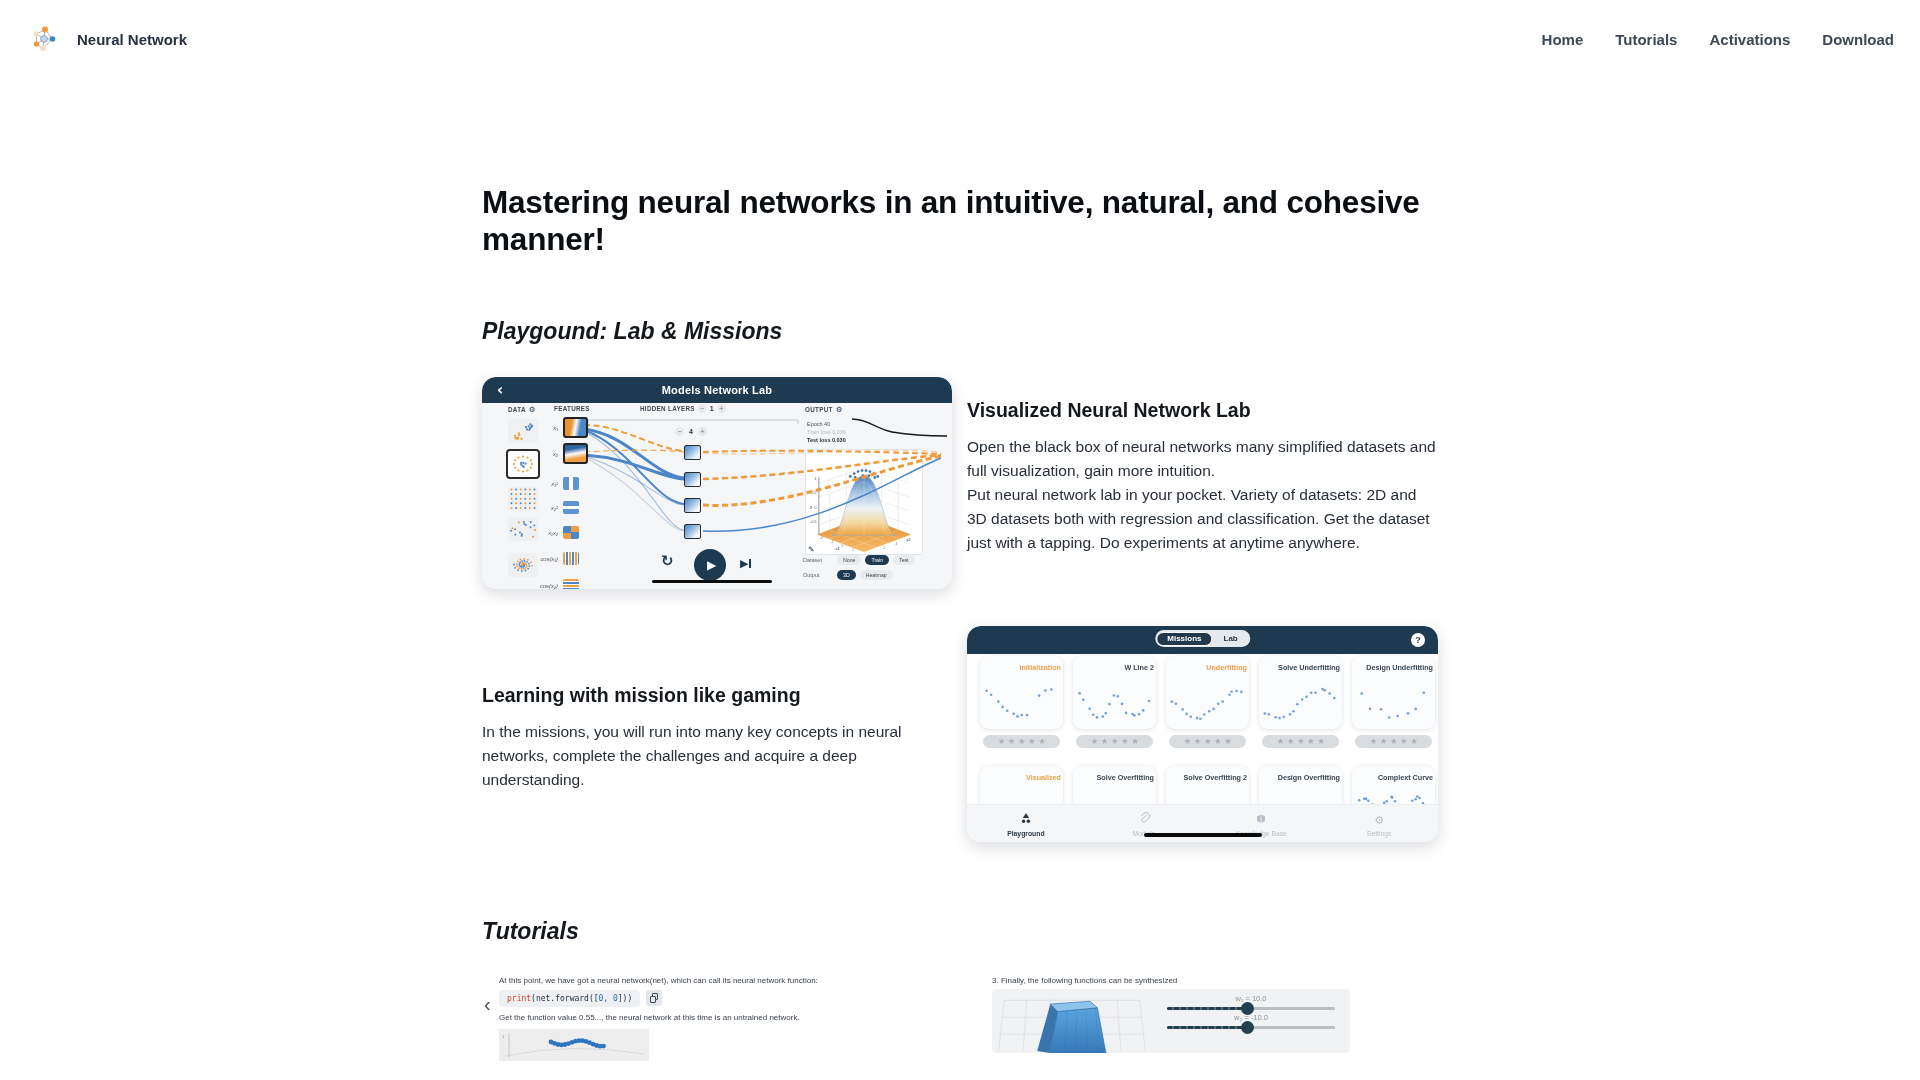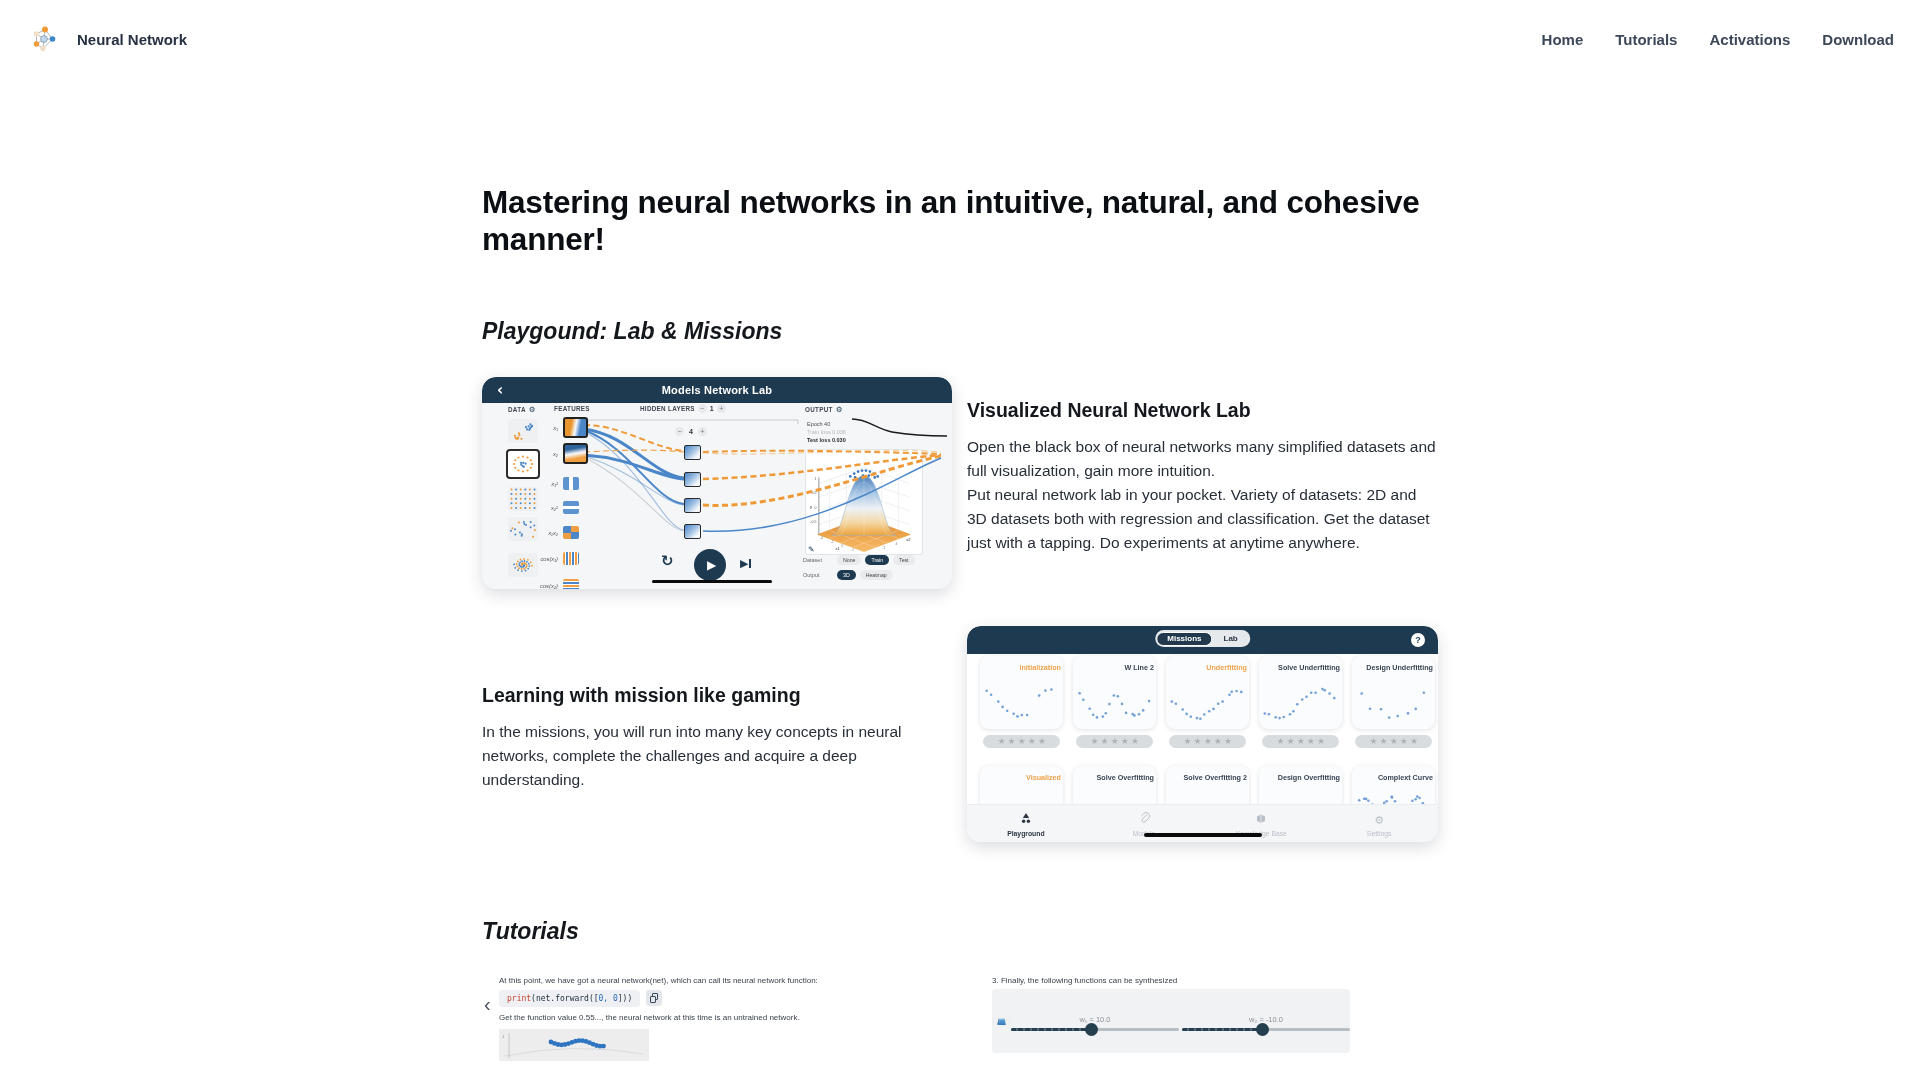--- a/index.html
+++ b/index.html
@@ -99,21 +99,21 @@
   .tut-text { font-size:8px; color:#3b424c; }
   .back-chev { position:absolute; left:2px; top:18px; font-size:20px; color:#474f5a; line-height:20px; cursor:pointer; }
   .code-row { display:inline-flex; align-items:center; gap:6px; margin:5px 0 6px; }
   .code-pill { background:#eef0f3; border-radius:4px; padding:4px 8px; font-family:"DejaVu Sans Mono","Liberation Mono",monospace; font-size:8px; }
   .code-fn{color:#c7462e} .code-plain{color:#243040} .code-num{color:#2d6bbf}
   .copy-btn { width:16px; height:16px; background:#e3e6ea; border-radius:3px; position:relative; cursor:pointer; }
   .cpA { position:absolute; left:6px; top:3px; width:6px; height:7px; border:1.1px solid #3e4a58; border-radius:1px; }
   .cpB { position:absolute; left:3.5px; top:5.5px; width:6px; height:7px; border:1.1px solid #3e4a58; border-radius:1px; background:#e3e6ea; }
   .mini-plot { margin-top:7px; width:150px; height:32px; background:#ededee; }
   .gray-panel { margin-top:4px; width:358px; height:64px; background:#f1f2f4; border-radius:4px; display:flex; overflow:hidden; }
-  .sliders { flex:1; display:flex; align-items:center; padding-top:5px; gap:3px; }
+  .sliders { flex:1; display:flex; flex-direction:column; align-items:center; padding-top:5px; gap:3px; }
   .slider-block { width:168px; text-align:center; }
   .s-label { font-size:7.5px; color:#8a9198; margin-bottom:4px; }
   .track { position:relative; height:3px; background:#b9bec3; border-radius:2px; }
   .fill { position:absolute; left:0; top:0; height:3px; border-radius:2px; background:repeating-linear-gradient(90deg,#24404f 0 5px,#51697a 5px 7px); }
   .thumb { position:absolute; top:-5px; width:13px; height:13px; border-radius:50%; background:#24404f; margin-left:-6.5px; cursor:pointer; }
 </style>
 </head>
 <body>
 
 <div class="navbar">

